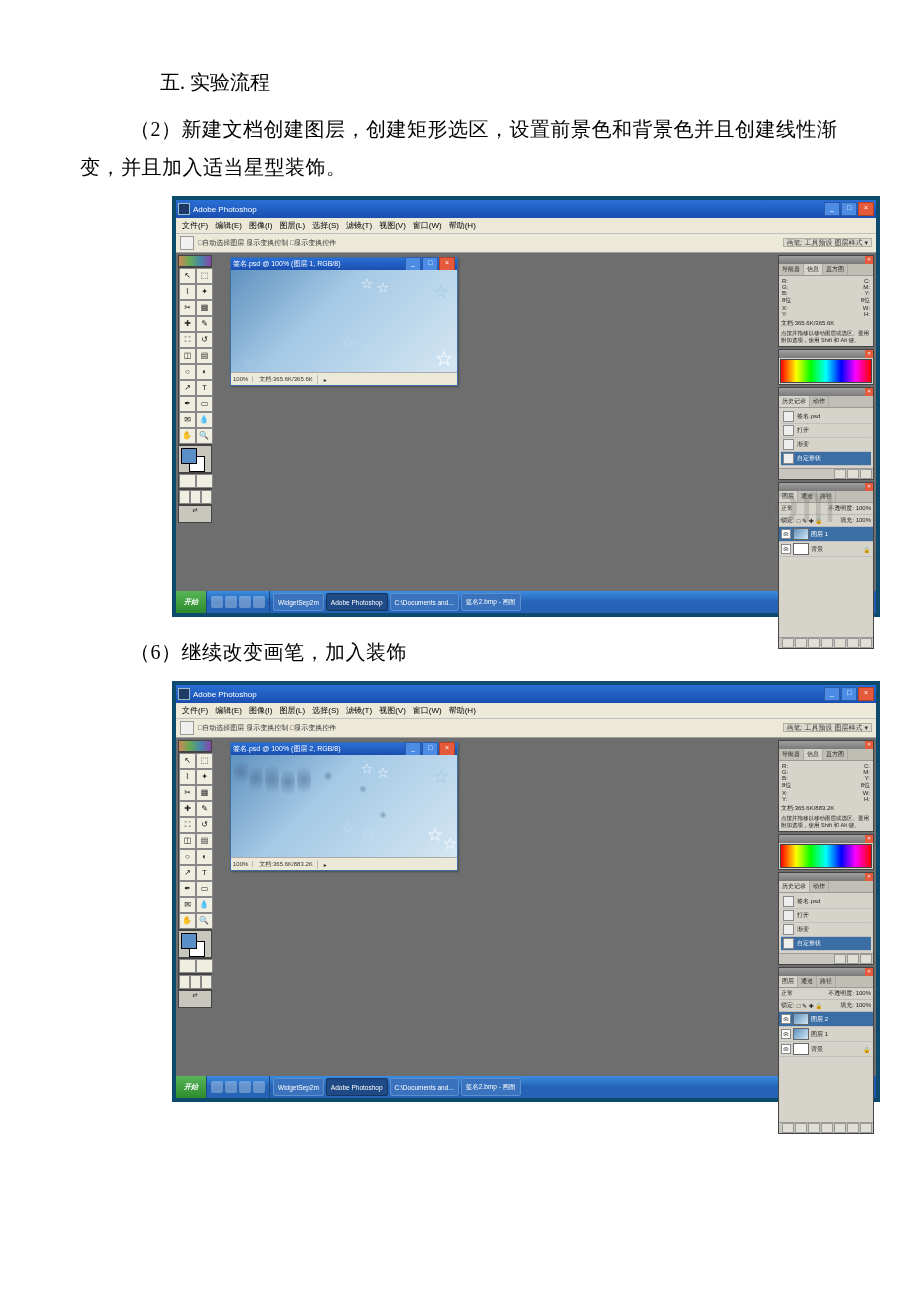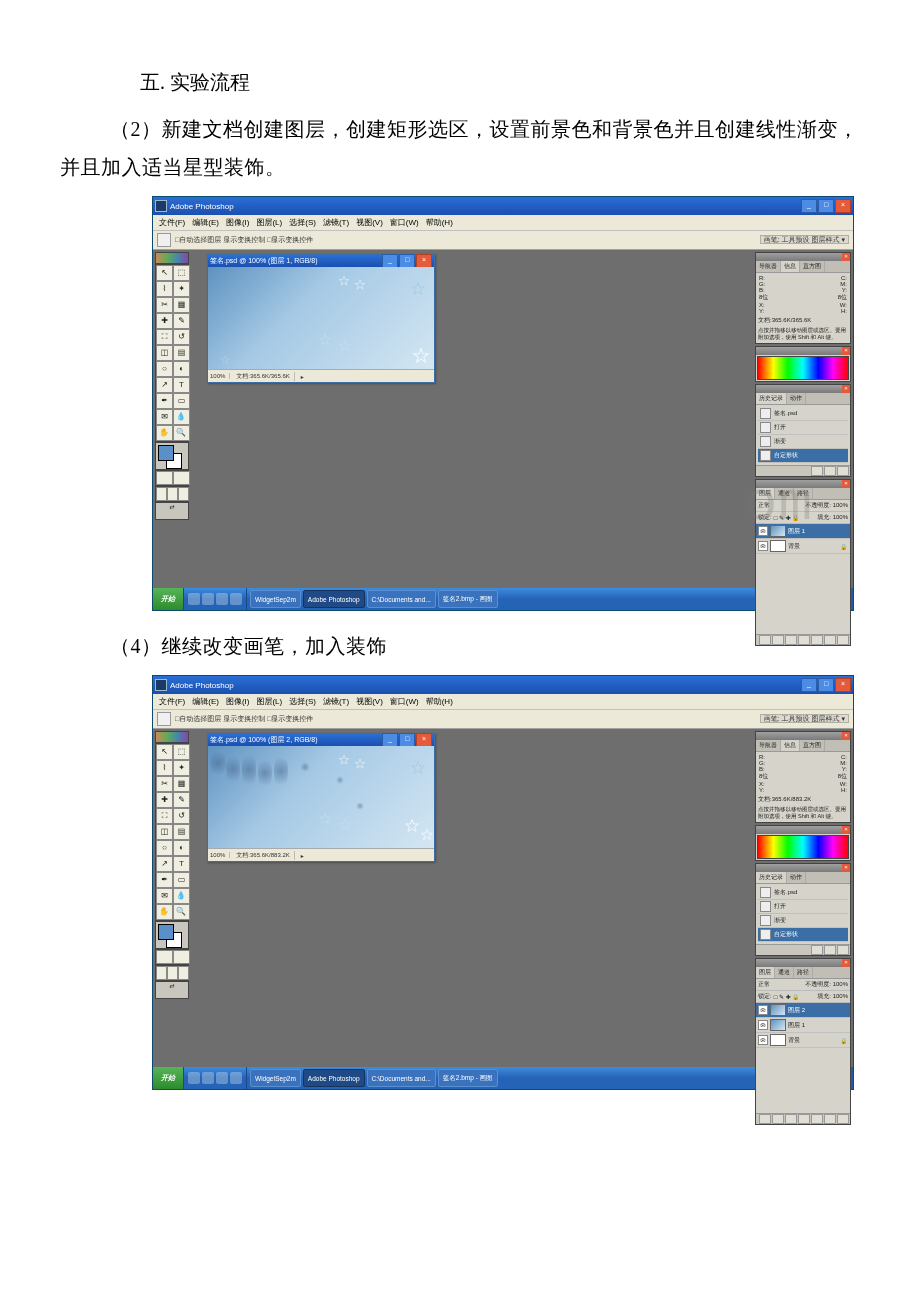--- a/index.html
+++ b/index.html
@@ -3,21 +3,21 @@
 <meta charset="utf-8">
 <style>
   body {
     margin: 0;
     padding: 0;
     background: #ffffff;
     font-family: "SimSun", "宋体", serif;
     width: 920px;
   }
   .page {
-    padding: 60px 60px 40px 60px;
+    padding: 60px 60px 40px 80px;
   }
   .heading {
     font-size: 20px;
     line-height: 2.2;
     margin: 0 0 0 80px;
     color: #000;
   }
   .subheading {
     font-size: 20px;
     line-height: 2.2;
@@ -31,21 +31,21 @@
     text-indent: 2.5em;
     color: #000;
     letter-spacing: 0.5px;
   }
   .screenshot {
     width: 700px;
     margin: 4px 0 16px 92px;
     background: #7f1d1d;
     position: relative;
     font-family: Tahoma, Arial, sans-serif;
-    border: 1px solid #0c4a6e;
+    border: 4px solid #0c4a6e;
   }
   
   .titlebar {
     height: 18px;
     background: linear-gradient(#2a6fd6 0%, #1a4fb0 100%);
     display: flex;
     align-items: center;
     justify-content: space-between;
     color: #fff;
     font-size: 8px;
@@ -757,21 +757,21 @@
         <span>CH</span>
         <div class="tray-icon"></div>
         <div class="tray-icon"></div>
         <div class="tray-icon"></div>
         <div class="tray-icon"></div>
         <span>18:00</span>
       </div>
     </div>
   </div>
 
-  <p class="para" style="text-indent:2.5em;">（4）继续改变画笔，加入装饰</p>
+  <p class="para" style="text-indent:2.5em;">（6）继续改变画笔，加入装饰</p>
 
   <div class="screenshot">
     <div class="titlebar">
       <div class="left">
         <div class="ps-icon"></div>
         <span>Adobe Photoshop</span>
       </div>
       <div class="win-btns">
         <div class="win-btn">_</div>
         <div class="win-btn">□</div>

